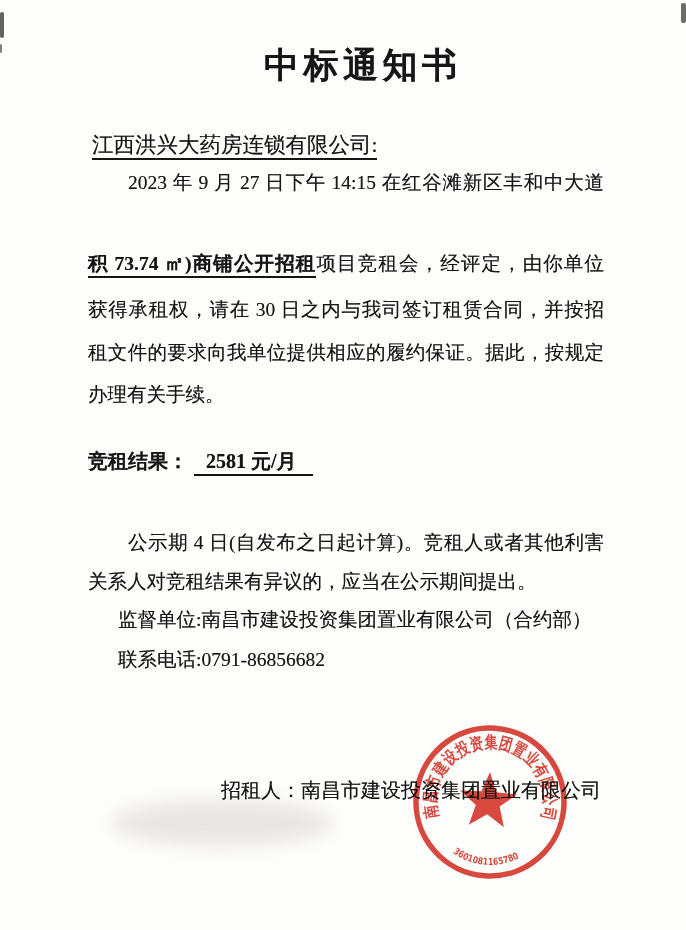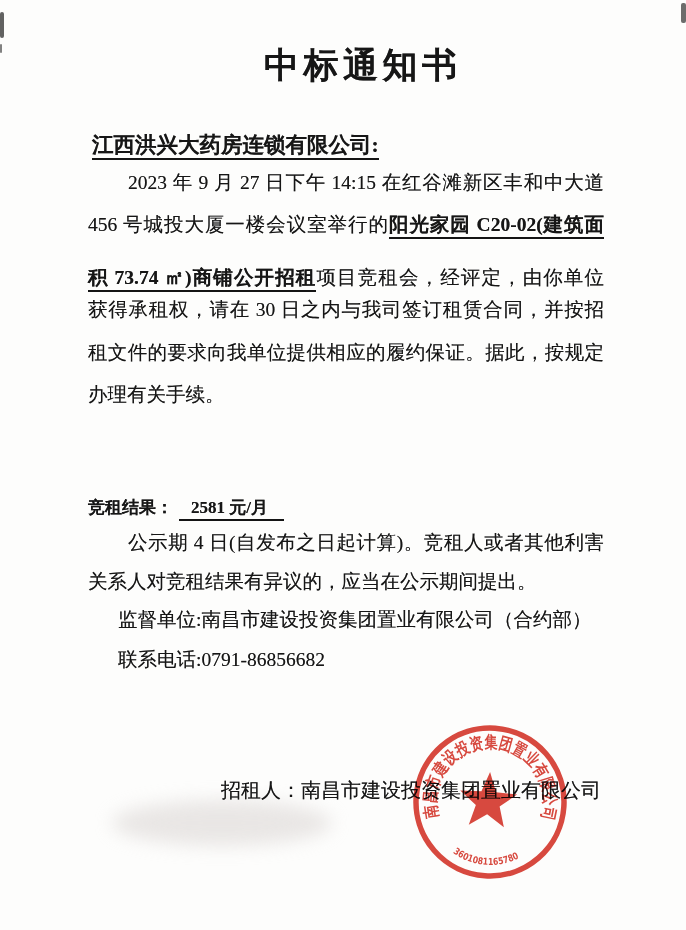--- a/index.html
+++ b/index.html
@@ -14,35 +14,35 @@
   .page { position:absolute; inset:0; }
 
   .doc-title {
     position:absolute; left:264px; top:42px;
     font-size:35px; font-weight:bold; letter-spacing:4.5px;
     margin:0; white-space:nowrap;
     text-shadow:0 0 .5px rgba(0,0,0,.55);
   }
   .addressee {
     position:absolute; left:92px; top:130px;
-    font-size:21.5px; font-weight:bold; white-space:nowrap;
+    font-size:21.5px; font-weight:normal; white-space:nowrap;
     text-shadow:0 0 .5px rgba(0,0,0,.5);
   }
   .addressee .u { border-bottom:2.5px solid #151515; padding-bottom:1px; }
 
   .line {
     position:absolute; left:88px; width:516px;
     font-size:19.5px; line-height:1.2;
     text-shadow:0 0 .45px rgba(0,0,0,.5);
   }
   .fill { text-align:justify; text-align-last:justify; }
   .indent { text-indent:40px;font-family:Liberation Serif, serif; }
   .mark { font-weight:bold; border-bottom:2.5px solid #141414; padding-bottom:1.5px; text-shadow:0 0 .6px rgba(0,0,0,.6); }
 
-  .result { position:absolute; left:88px; top:448px; font-size:17px; font-weight:bold; white-space:nowrap; text-shadow:0 0 .6px rgba(0,0,0,.6);margin-top:48px; }
+  .result { position:absolute; left:88px; top:448px; font-size:20px; font-weight:bold; white-space:nowrap; text-shadow:0 0 .6px rgba(0,0,0,.6); }
   .result .value { border-bottom:2.5px solid #141414; padding:0 16px 2px 12px; margin-left:6px; }
 
   .supervisor { top:608px; white-space:nowrap; text-indent:30px; }
   .phone { top:648px; white-space:nowrap; text-indent:30px; }
 
   .lessor { position:absolute; left:221px; top:777px; font-size:20px; white-space:nowrap; text-shadow:0 0 .5px rgba(0,0,0,.55); }
   .sign-date { position:absolute; left:379px; top:819px; font-size:20px; white-space:nowrap; text-shadow:0 0 .5px rgba(0,0,0,.55); }
 
   .seal {
     position:absolute; left:400px; top:712px; width:180px; height:180px;
@@ -63,22 +63,21 @@
 </head>
 <body>
 
 <div class="page">
 
   <h1 class="doc-title">中标通知书</h1>
 
   <div class="addressee"><span class="u">江西洪兴大药房连锁有限公司:</span></div>
 
   <div class="line fill indent" style="top:171px">2023 年 9 月 27 日下午 14:15 在红谷滩新区丰和中大道</div>
-  <div class="line fill" style="top:213px"><span>456 号城投大厦一楼会议室举行的</span><span class="mark">阳光家园 C20-02(建筑面</span></div>
-  <div class="line fill" style="top:266px"><span class="mark">积 73.74 ㎡)商铺公开招租</span><span>项目竞租会，经评定，由你单位</span></div>
+  <div class="line fill" style="top:252px"><span class="mark">积 73.74 ㎡)商铺公开招租</span><span>项目竞租会，经评定，由你单位</span></div>
   <div class="line fill" style="top:298px">获得承租权，请在 30 日之内与我司签订租赁合同，并按招</div>
   <div class="line fill" style="top:341px">租文件的要求向我单位提供相应的履约保证。据此，按规定</div>
   <div class="line" style="top:383px">办理有关手续。</div>
 
   <div class="result"><span>竞租结果：</span><span class="value">2581 元/月</span></div>
 
   <div class="line fill indent" style="top:531px">公示期 4 日(自发布之日起计算)。竞租人或者其他利害</div>
   <div class="line" style="top:570px">关系人对竞租结果有异议的，应当在公示期间提出。</div>
 
   <div class="line supervisor">监督单位:南昌市建设投资集团置业有限公司（合约部）</div>

